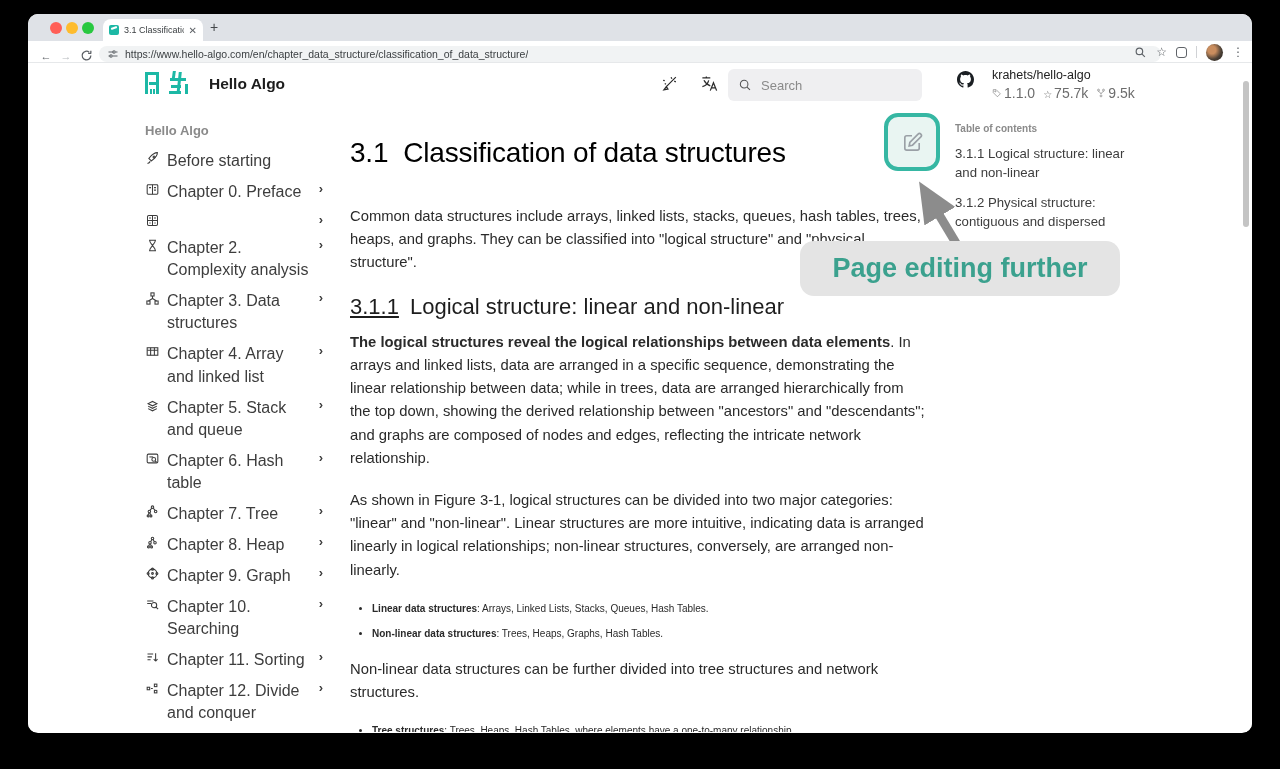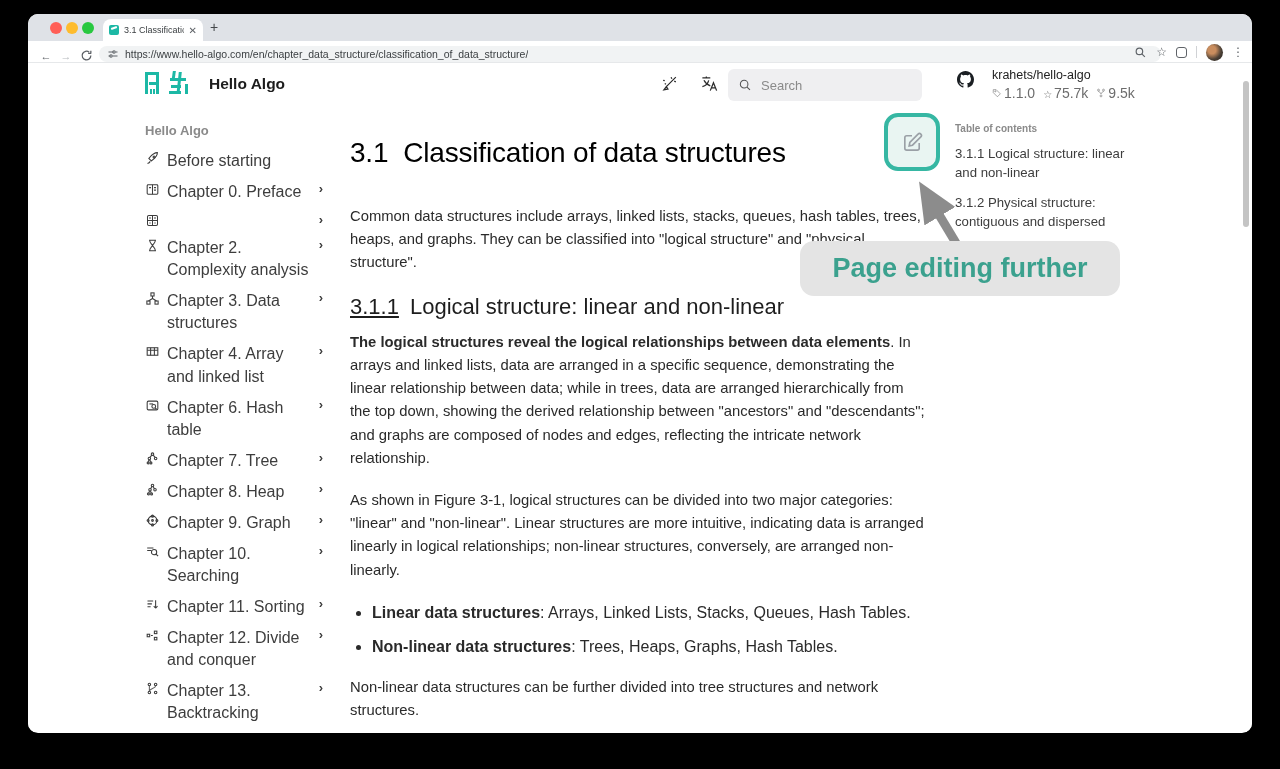--- a/index.html
+++ b/index.html
@@ -78,21 +78,21 @@
   .chev::after { content:"›"; font-weight:bold; }
 
   
   .main { position:absolute; left:322px; top:58px; width:576px; color:#2a2a2a; }
   h1 { font-size:28px; font-weight:400; color:#000000; margin:16px 0 36px; letter-spacing:-0.2px; }
   h1 .sec-num { margin-right:15px; }
   h2 { font-size:22px; font-weight:400; color:#1d1d1d; margin:17px 0 11px; }
   h2 .sec-num { margin-right:11px;text-decoration:underline; }
   .main p { font-size:14.8px; line-height:1.57; margin:0 0 19px; color:#2a2a2a; }
   .main ul { margin:0 0 17px; padding-left:22px; }
-  .main li { font-size:16px; line-height:1.5; margin-bottom:10px; color:#2a2a2a; }
+  .main li { font-size:10px; line-height:1.5; margin-bottom:10px; color:#2a2a2a; }
 
   
   .toc { position:absolute; left:927px; top:60px; width:188px; }
   .toc-header { font-size:10px; font-weight:bold; color:#8a8a8a; margin-bottom:11px; }
   .toc-item { font-size:13.2px; color:#3d3d3d; line-height:1.42; margin-bottom:12px; }
 
   
   .edit-btn { position:absolute; left:856px; top:50px; width:56px; height:58px;
               border:4px solid #36b7a3; border-radius:14px; background:#e9f5f2;
               display:flex; align-items:center; justify-content:center; }
@@ -268,20 +268,27 @@
       <div class="sb-item">
         <span class="nico"><svg viewBox="0 0 24 24">
               <rect x="3.5" y="6" width="17" height="12"></rect>
               <path d="M3.5 10h17M9 6v12M15 6v12"></path>
             </svg></span>
         <span class="sb-label">Chapter 4. Array and linked list</span>
         <span class="chev"></span>
       </div>
       <div class="sb-item">
         <span class="nico"><svg viewBox="0 0 24 24">
+              <path d="M5 9l7-3.5L19 9l-7 3.5L5 9zM5 13l7 3.5 7-3.5M5 17l7 3.5 7-3.5"></path>
+            </svg></span>
+        <span class="sb-label">Chapter 5. Stack and queue</span>
+        <span class="chev"></span>
+      </div>
+      <div class="sb-item">
+        <span class="nico"><svg viewBox="0 0 24 24">
               <rect x="3.5" y="5" width="17" height="14" rx="2"></rect>
               <path d="M7 9.5h6"></path>
               <circle cx="14" cy="13.5" r="3"></circle>
               <path d="M16.2 15.7l2.3 2.3"></path>
             </svg></span>
         <span class="sb-label">Chapter 6. Hash table</span>
         <span class="chev"></span>
       </div>
       <div class="sb-item">
         <span class="nico"><svg viewBox="0 0 24 24">

